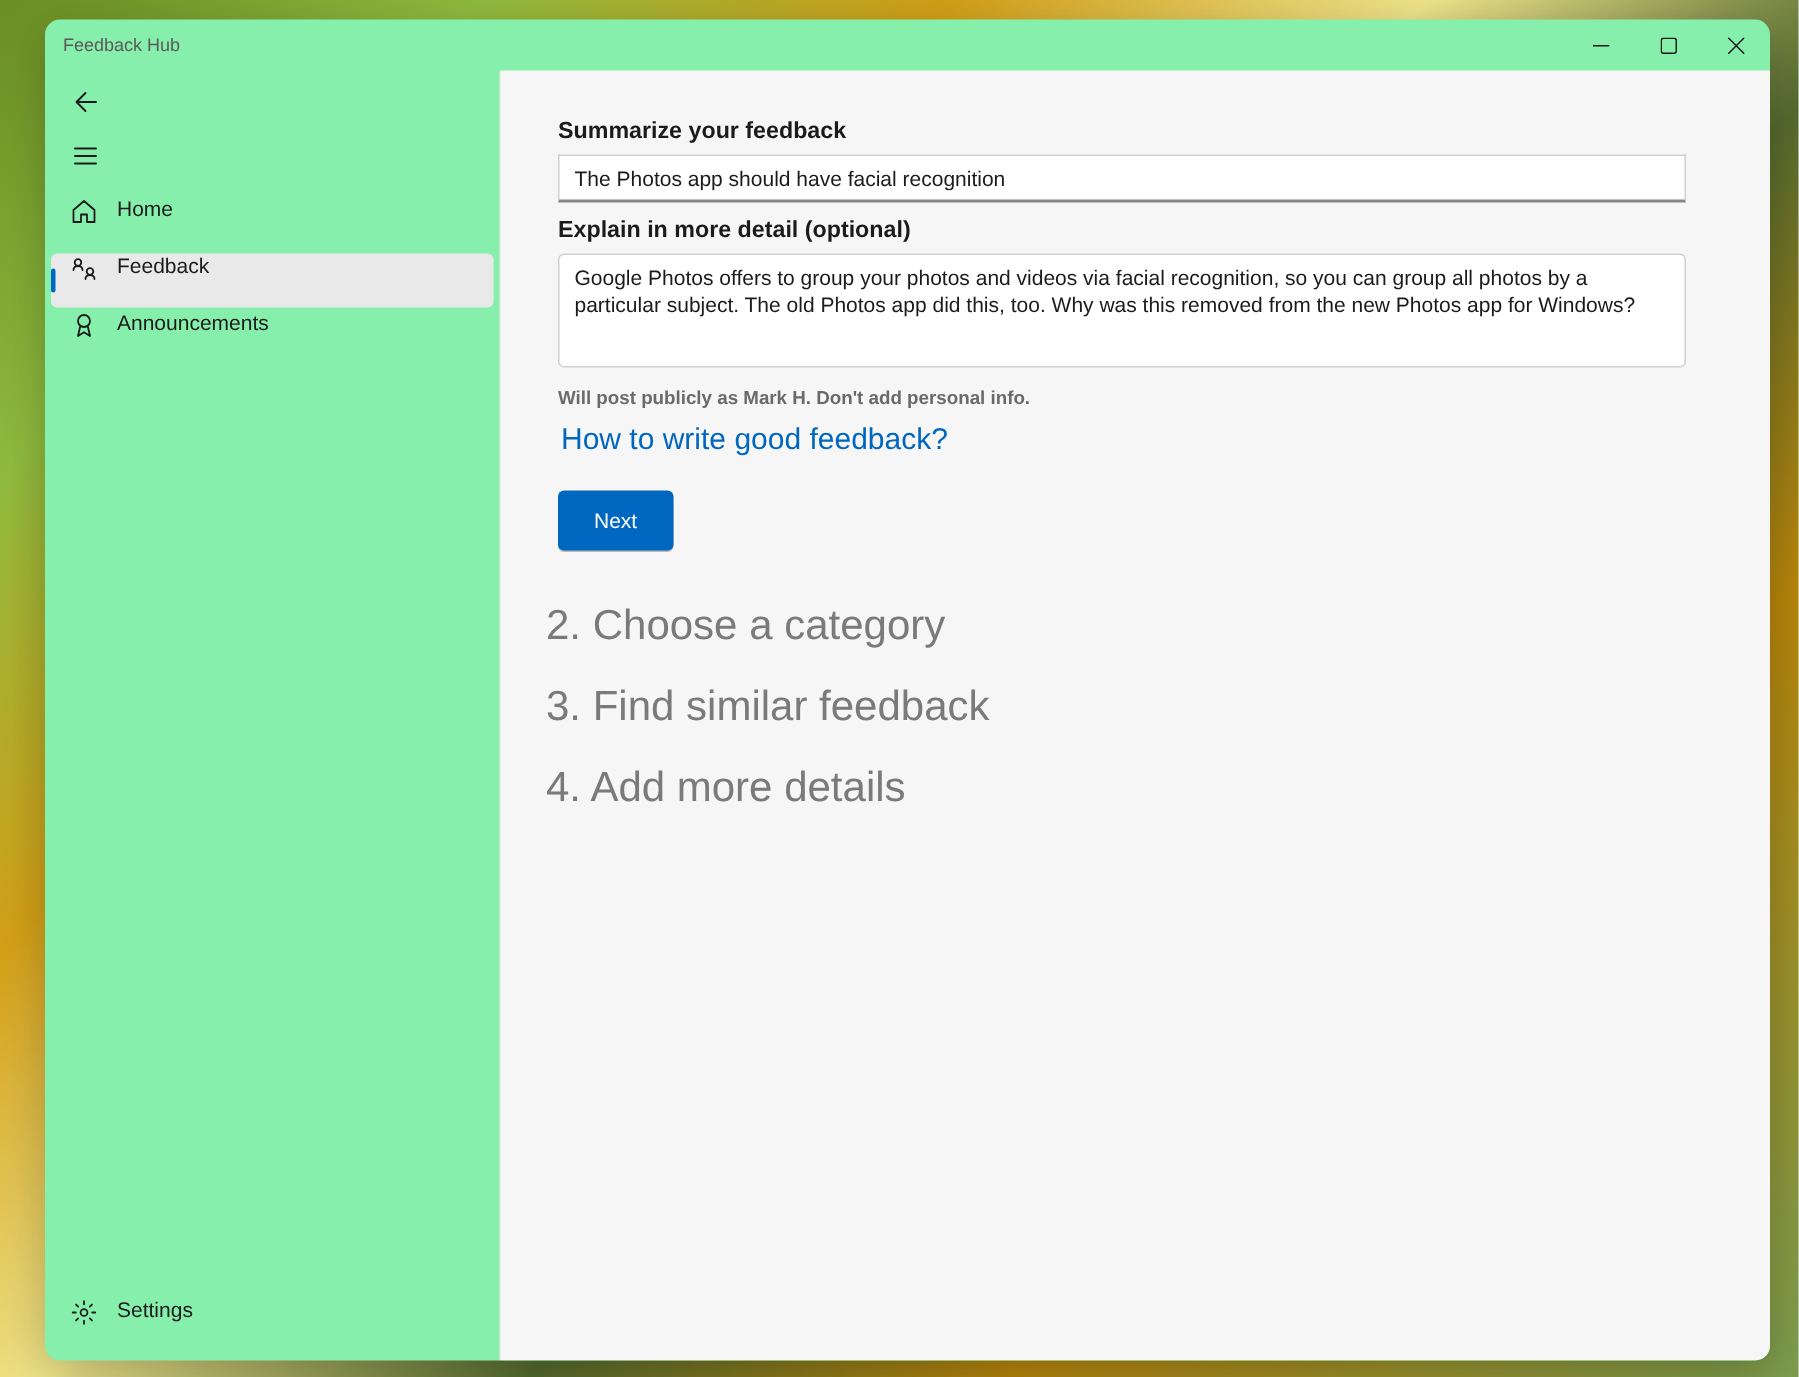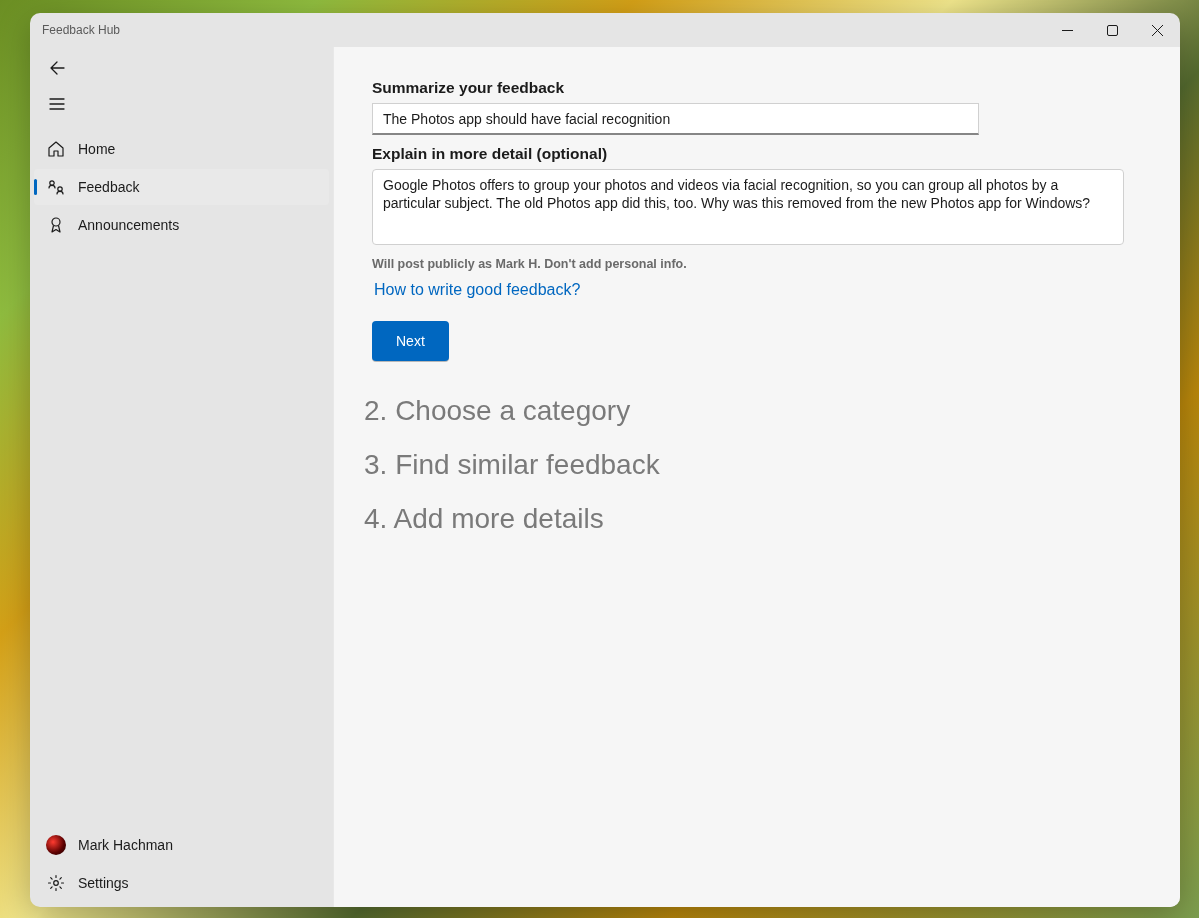--- a/index.html
+++ b/index.html
@@ -11,21 +11,21 @@
   }
   .wallpaper {
     position: absolute; inset: 0;
     background:
       linear-gradient(135deg, #6b8e23 0%, #8fbc3f 15%, #d4a017 30%, #f0e68c 45%, #556b2f 60%, #b8860b 75%, #7c9e4f 100%);
   }
   .app-window {
     position: absolute;
     left: 30px; top: 13px;
     width: 1150px; height: 894px;
-    background: #e5e5e5;
+    background: #86efac;
     border-radius: 10px;
     box-shadow: 0 8px 32px rgba(0,0,0,0.25);
     display: flex;
     flex-direction: column;
     overflow: hidden;
   }
   .titlebar {
     height: 34px;
     display: flex;
     align-items: center;
@@ -69,21 +69,21 @@
     margin-bottom: 2px;
     color: #1b1b1b;
   }
   .nav-list {
     flex: 1;
     padding: 2px 4px 0 4px;
   }
   .nav-item {
     height: 36px;
     display: flex;
-    align-items: center;
+    align-items: flex-start;
     border-radius: 4px;
     margin: 2px 0;
     position: relative;
     padding-left: 12px;
     color: #1b1b1b;
   }
   .nav-item.selected {
     background: #e9e9e9;
   }
   .nav-item.selected::before {
@@ -135,21 +135,21 @@
   .form-group {
     margin: 10px 0 8px 12px;
   }
   .field-label {
     font-size: 15.5px;
     font-weight: 600;
     color: #1b1b1b;
     margin-bottom: 6px;
   }
   .text-input {
-    width: 607px;
+    width: 752px;
     height: 32px;
     border: 1px solid #d0d0d0;
     border-bottom: 2px solid #868686;
     border-radius: 0;
     padding: 0 10px;
     font-size: 14px;
     font-family: inherit;
     background: #fff;
     color: #1b1b1b;
     outline: none;
@@ -168,21 +168,21 @@
     resize: none;
     line-height: 1.32;
   }
   .hint {
     font-size: 12.5px;
     color: #6a6a6a;
     margin: 6px 0 4px 12px;
     font-weight: bold;
   }
   .link {
-    font-size: 16px;
+    font-size: 20px;
     color: #0067c0;
     margin: 6px 0 0 14px;
     display: inline-block;
     text-align: right;
   }
   .primary-btn {
     display: inline-block;
     margin: 22px 0 0 12px;
     background: #0067c0;
     color: #fff;
@@ -267,24 +267,20 @@
                 <circle cx="9" cy="6" r="4" fill="none" stroke="#1b1b1b" stroke-width="1.2"></circle>
                 <path d="M6.5 9.5 L5 16 L9 13.5 L13 16 L11.5 9.5" fill="none" stroke="#1b1b1b" stroke-width="1.2" stroke-linejoin="round"></path>
               </svg>
           </span>
           <span class="nav-label">Announcements</span>
         </div>
       </div>
 
       <div class="sidebar-bottom">
         <div class="nav-item">
-          <span class="avatar"></span>
-          <span class="nav-label">Mark Hachman</span>
-        </div>
-        <div class="nav-item">
           <span class="nav-icon">
             <svg width="18" height="18" viewBox="0 0 18 18">
                 <circle cx="9" cy="9" r="2.3" fill="none" stroke="#1b1b1b" stroke-width="1.2"></circle>
                 <path d="M9 1.5v2M9 14.5v2M16.5 9h-2M3.5 9h-2M14.3 3.7l-1.4 1.4M5.1 12.9l-1.4 1.4M14.3 14.3l-1.4-1.4M5.1 5.1 3.7 3.7" stroke="#1b1b1b" stroke-width="1.2" stroke-linecap="round"></path>
               </svg>
           </span>
           <span class="nav-label">Settings</span>
         </div>
       </div>
     </div>

